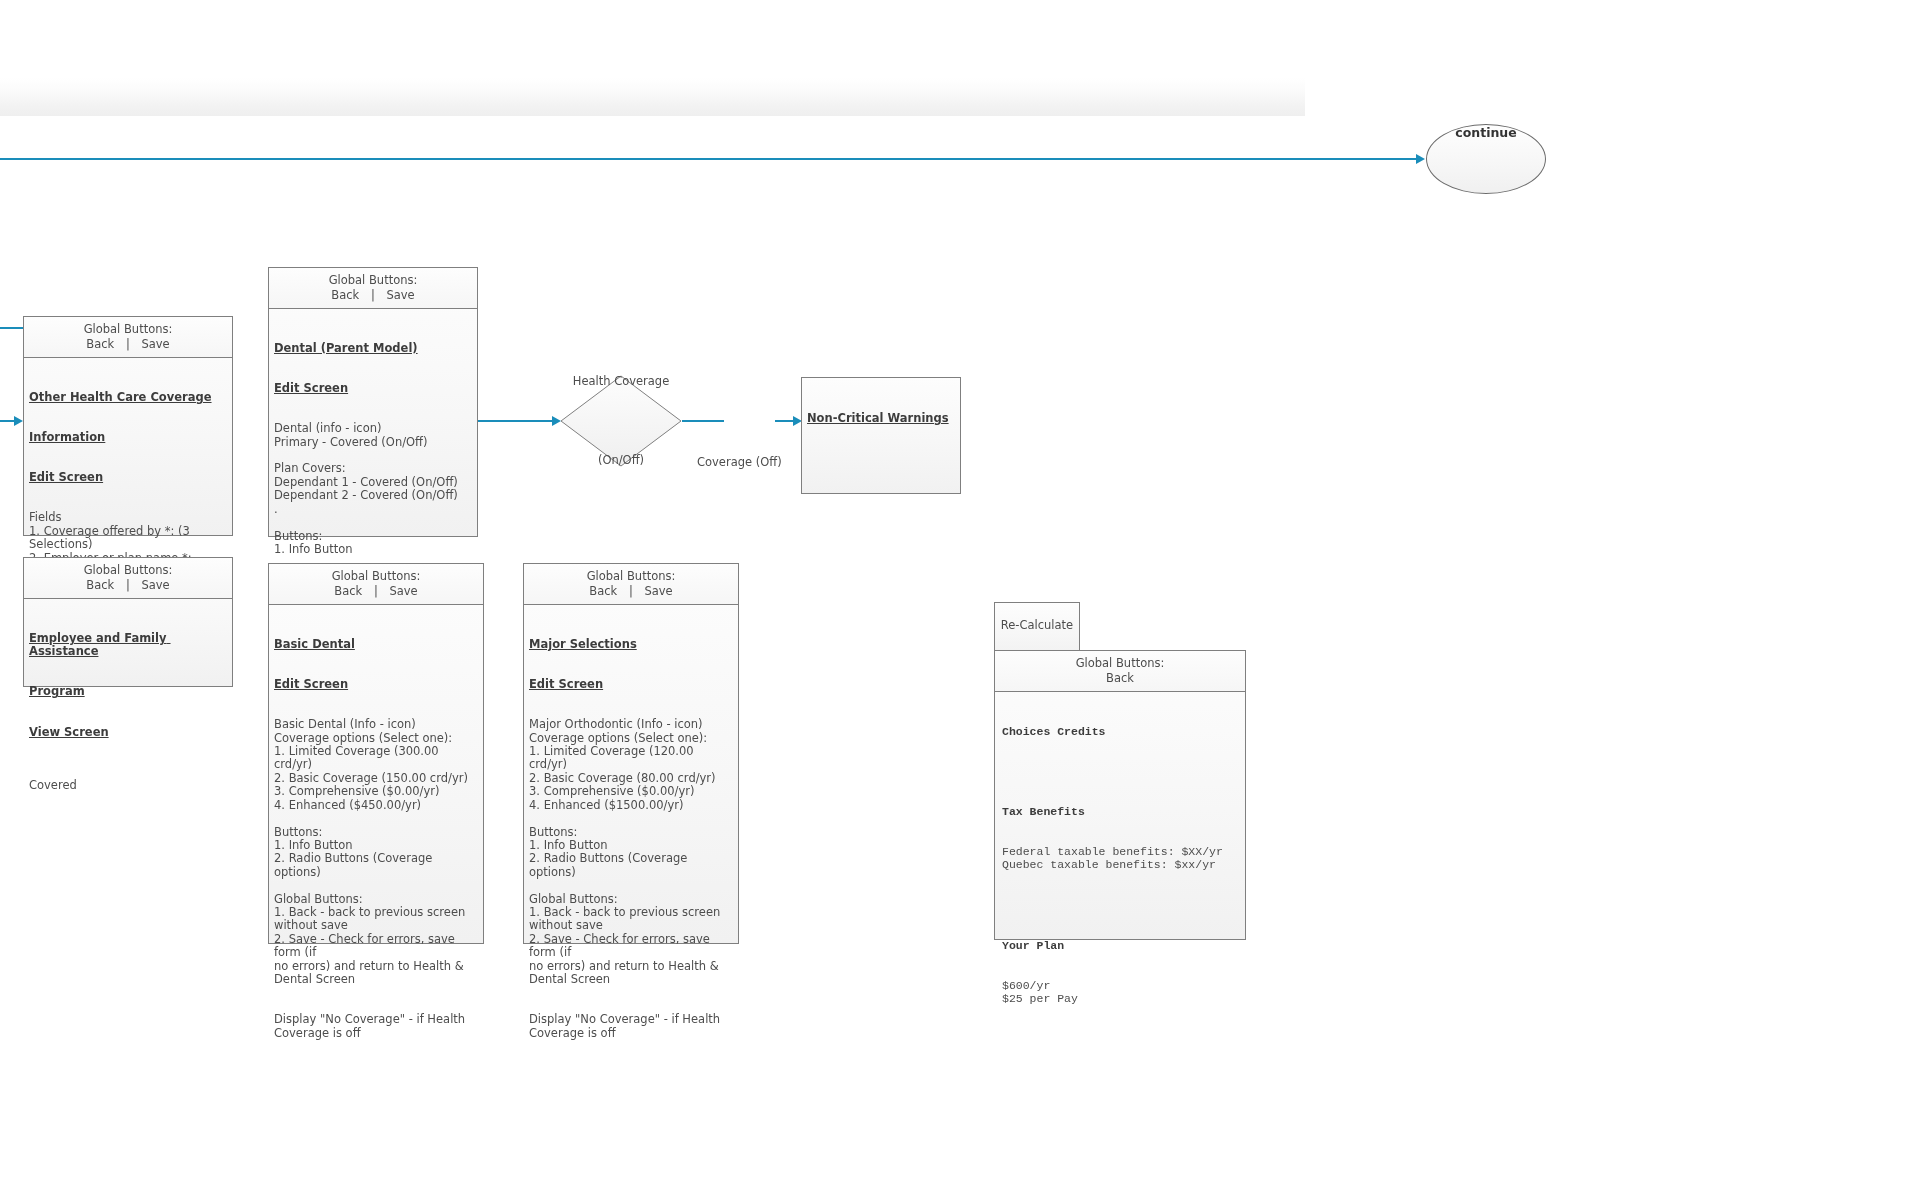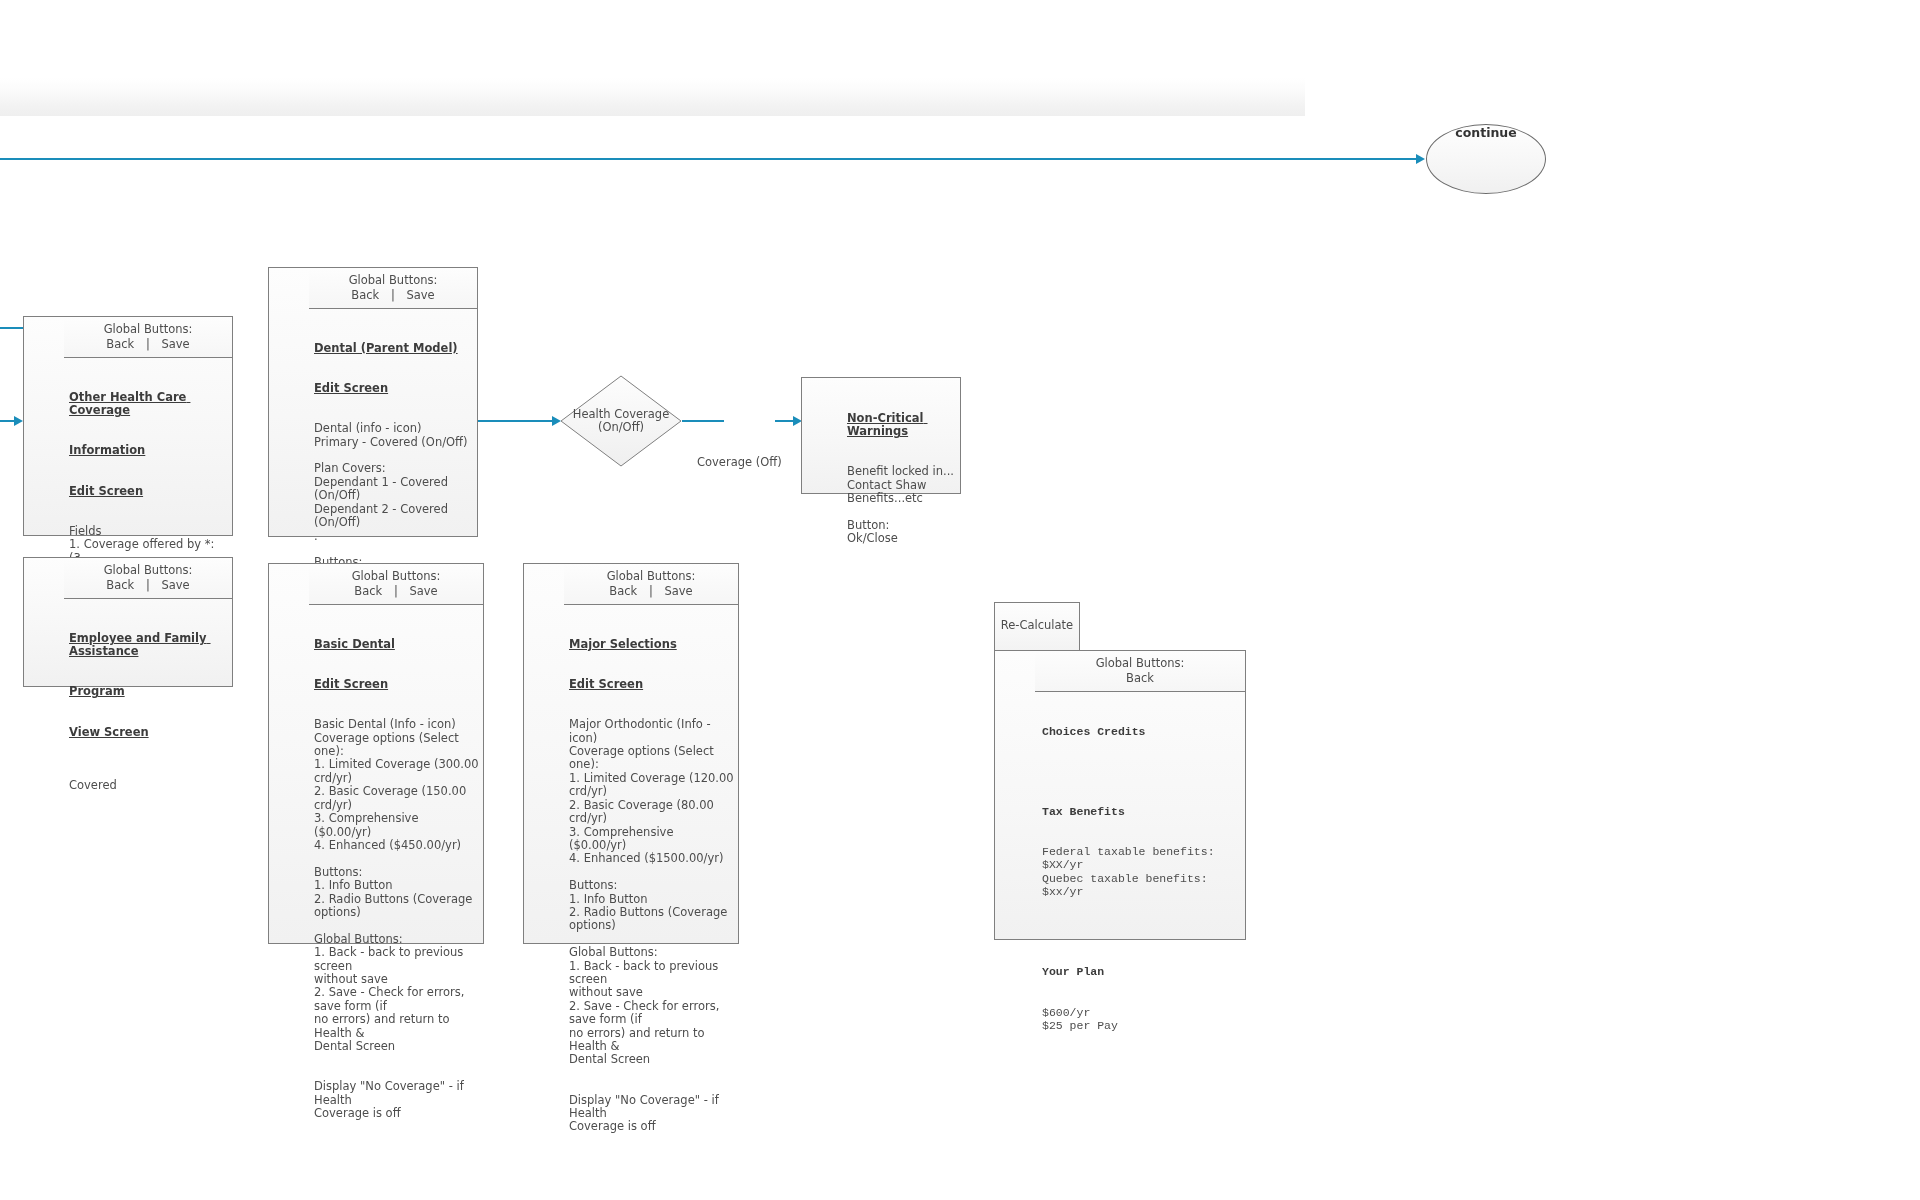--- a/index.html
+++ b/index.html
@@ -41,21 +41,20 @@
     border-bottom: 5px solid transparent;
     border-left: 9px solid #1a8dba;
   }
 
   
   .card {
     position: absolute;
     border: 1px solid #7f7f7f;
     background: linear-gradient(to bottom, #fdfdfd 0%, #f7f7f7 55%, #f1f1f1 100%);
     box-sizing: border-box;
-    padding-left: 40px;
   }
   .card-header {
     border-bottom: 1px solid #7f7f7f;
     text-align: center;
     font-size: 11.5px;
     line-height: 15px;
     padding: 5px 4px 5px 4px;
     color: #4d4d4d;
     background: linear-gradient(to bottom, #fdfdfd 0%, #f6f6f6 100%);
   }
@@ -86,21 +85,21 @@
     position: absolute;
   }
   .diamond-wrap svg { display: block; }
   .diamond-label {
     position: absolute;
     left: 0; top: 0;
     width: 100%; height: 100%;
     display: flex;
     flex-direction: column;
     align-items: center;
-    justify-content: center;
+    justify-content: space-between;
     font-size: 11.5px;
     line-height: 13.5px;
     color: #4d4d4d;
     text-align: center;
     pointer-events: none;
   }
 
   
   .edge-label {
     position: absolute;
@@ -250,25 +249,20 @@
 </div>
 
 <div class="conn hline" style="left:682px; top:420px; width:42px;"></div>
 <div class="edge-label" style="left:697px; top:412px;">Coverage (Off)</div>
 <div class="conn hline" style="left:775px; top:420px; width:22px;"></div>
 <div class="arrowhead" style="left:793px; top:416px;"></div>
 
 <div class="card" style="left:801px; top:377px; width:160px; height:117px;">
   <div class="card-body" style="padding-top:7px;">
     <span class="ttl">Non-Critical Warnings</span>
-    <span class="line">Benefit locked in...
-Contact Shaw Benefits...etc
-
-Button:
-Ok/Close</span>
   </div>
 </div>
 
 <div class="card" style="left:268px; top:563px; width:216px; height:381px;">
   <div class="card-header">
     <div>Global Buttons:</div>
     <div>
       <span>Back</span>
       <span class="sep">|</span>
       <span>Save</span>

